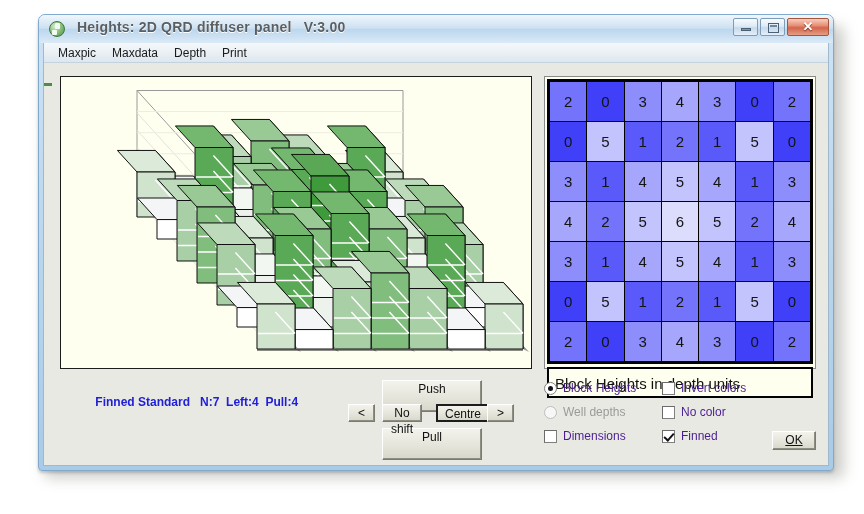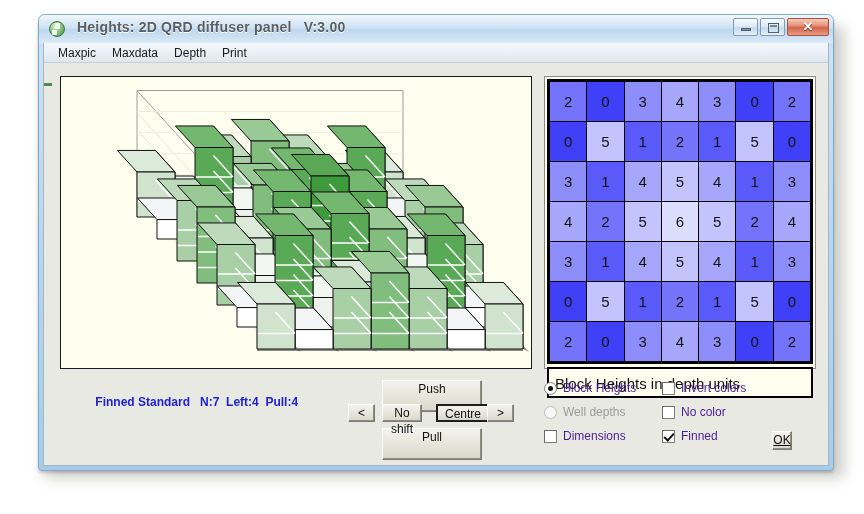--- a/index.html
+++ b/index.html
@@ -252,21 +252,21 @@
     box-shadow: none;
   }
   .rightpanel {
     position: absolute; left: 500px; top: 313px;
     width: 272px; height: 75px;
   }
   .rp-row { display:flex; align-items:center; height: 24px; }
   .rp-col1 { width: 118px; display:flex; align-items:center; }
   .rp-col2 { width: 110px; display:flex; align-items:center; }
   #btn-ok {
-    width: 20px; height: 19px; line-height: 17px; margin-top: 8px;
+    width: 44px; height: 19px; line-height: 17px; margin-top: 8px;
   }
   #btn-ok .ok-label { text-decoration: underline; }
 </style>
 </head>
 <body>
 
 <div id="root">
 
   <div class="desk-shadow"></div>
 

